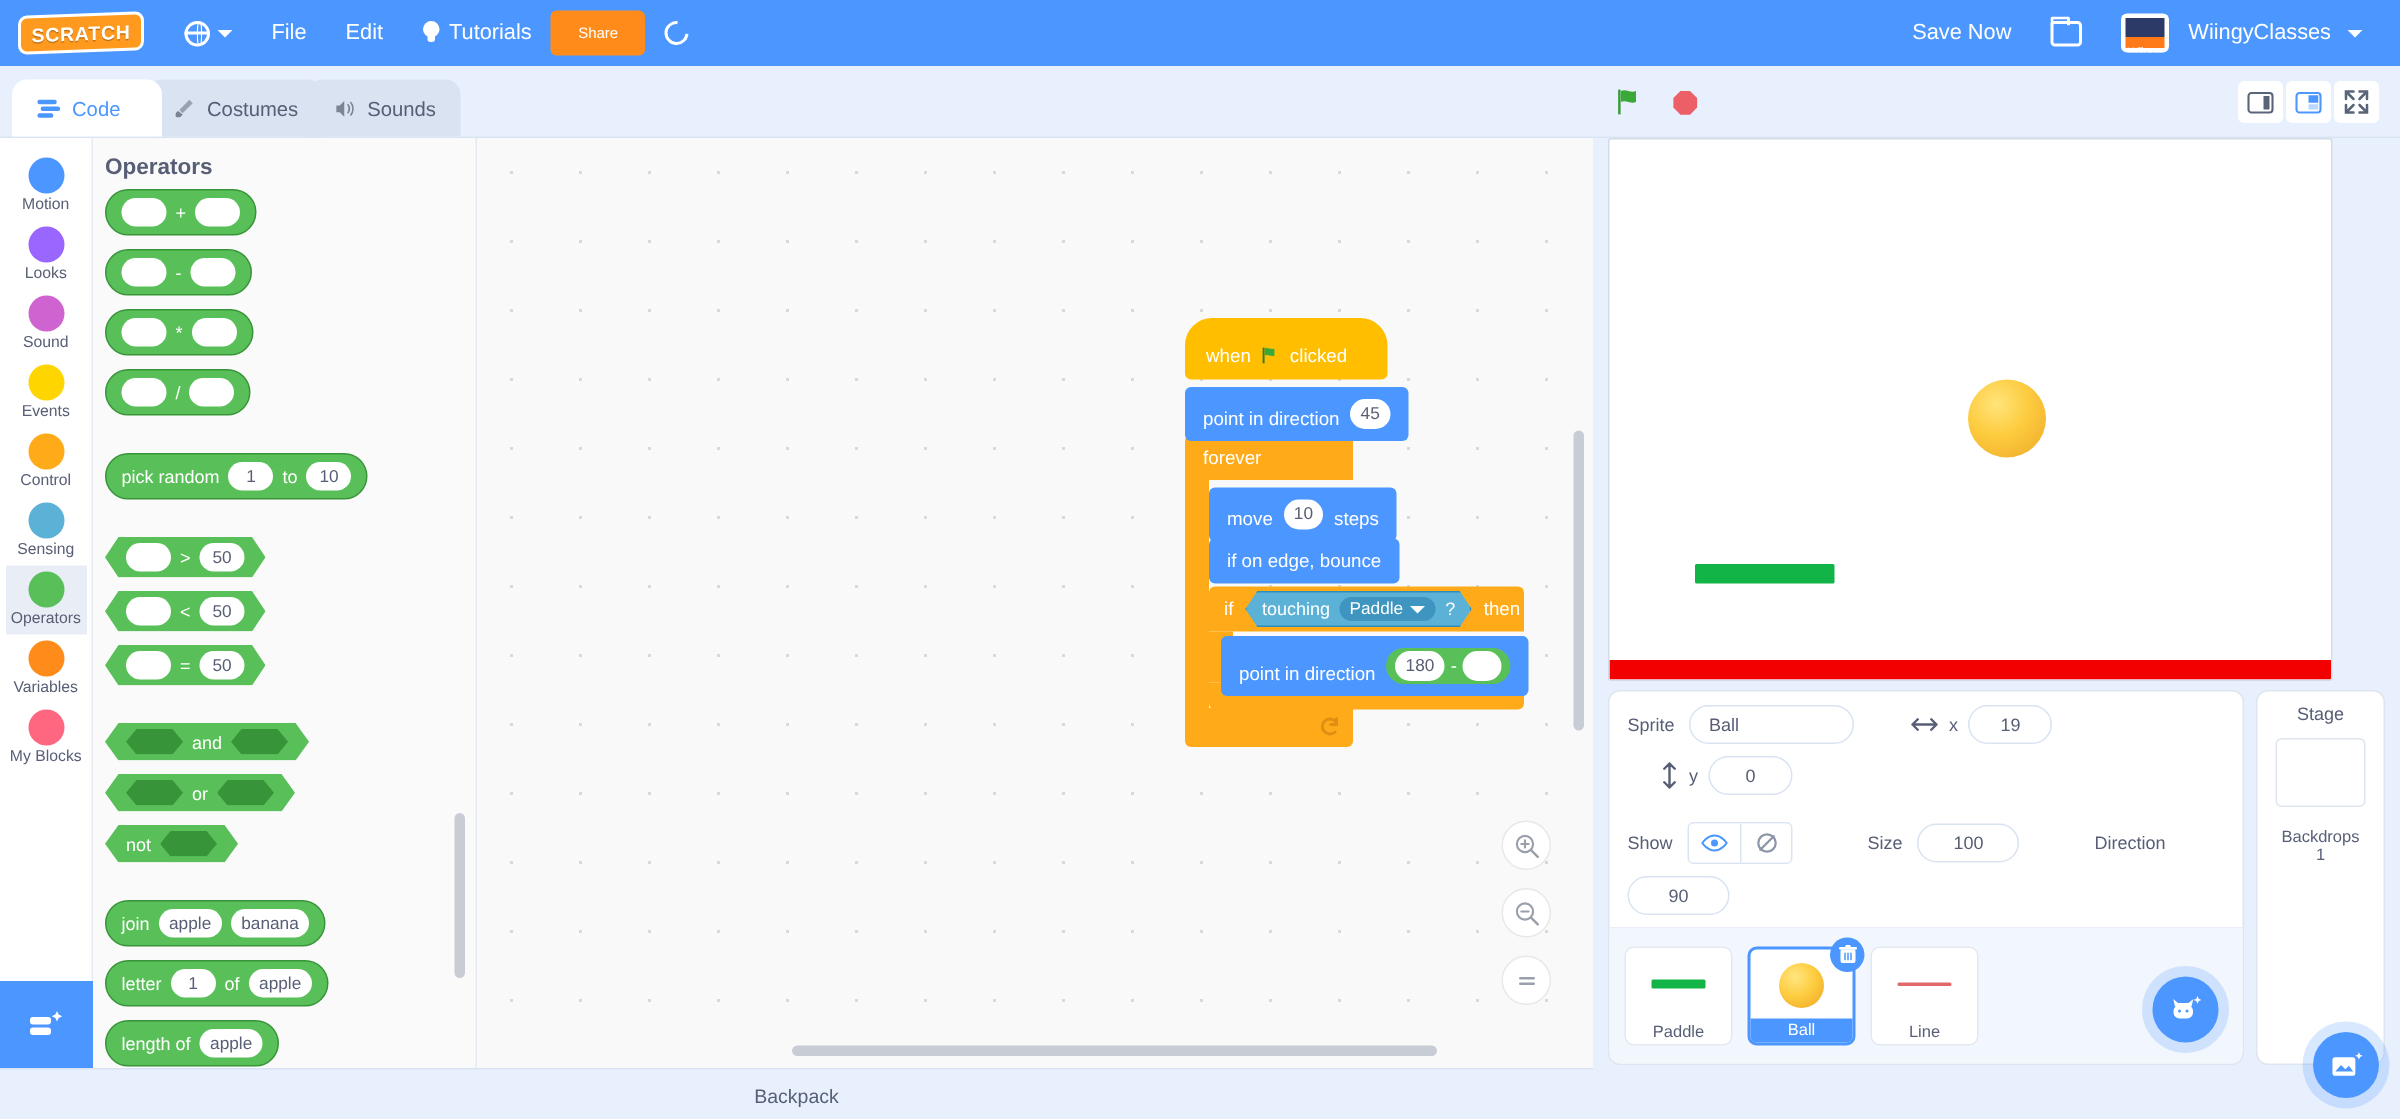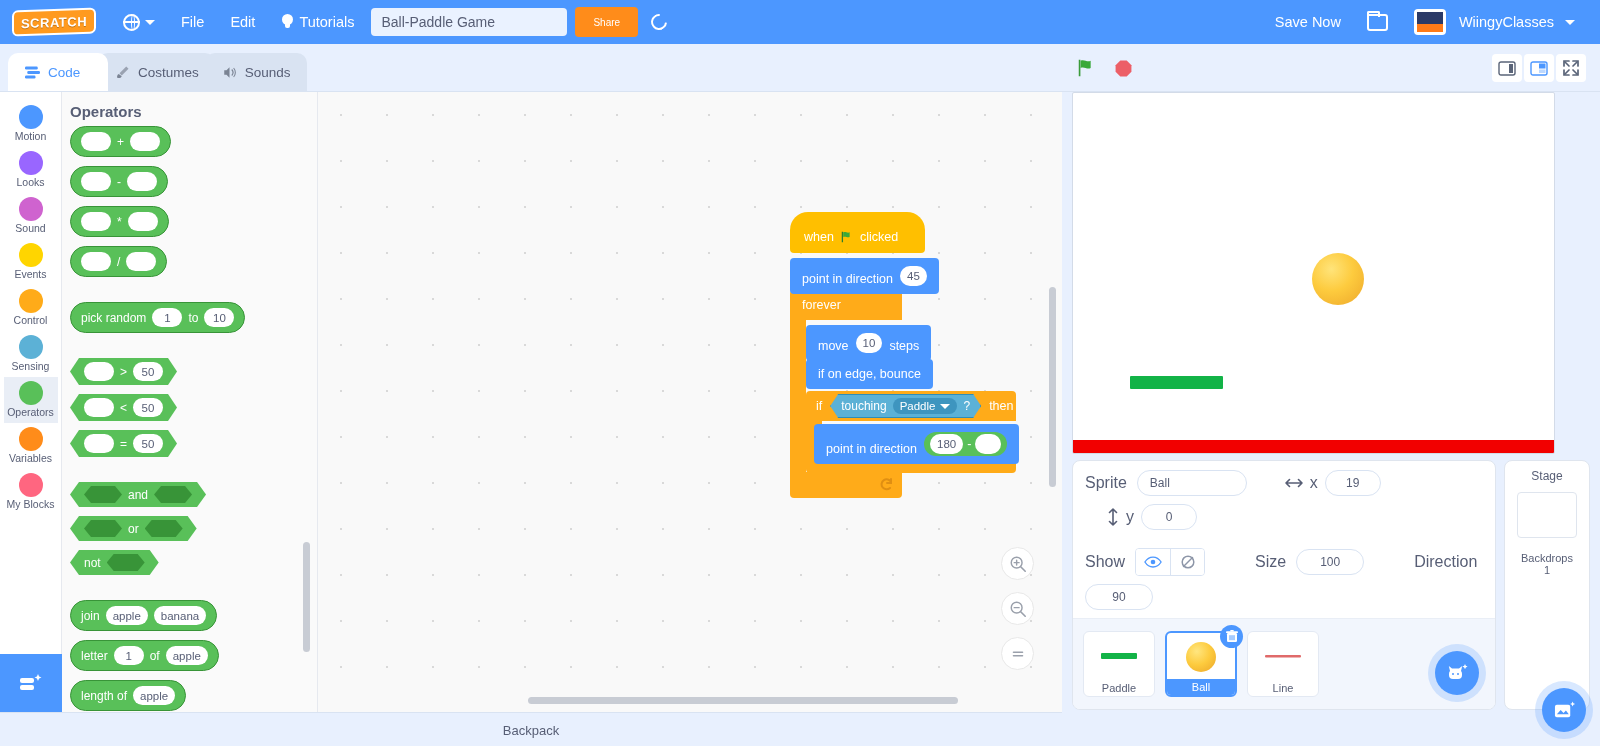--- a/index.html
+++ b/index.html
@@ -285,21 +285,21 @@
   #sprite-col {
     flex: 1; background: #fff; border-radius: 8px;
     border: 1px solid #dfe5ee; display: flex; flex-direction: column;
     overflow: hidden;
   }
   #sinfo {
     display: flex; flex-wrap: wrap; align-items: center;
     padding: 9px 12px 8px 12px; gap: 8px 10px;
     border-bottom: 1px solid #e9eef6;
   }
-  .sl { font-size: 16px; color: #575e75; }
+  .sl { font-size: 12px; color: #575e75; }
   .sfield {
     border: 1px solid #d9e3f2; border-radius: 16px; height: 26px;
     display: inline-flex; align-items: center; padding: 0 12px;
     font-size: 12px; color: #575e75; background: #fff;
   }
   .show-grp {
     display: inline-flex; border: 1px solid #d9e3f2; border-radius: 4px; overflow: hidden;
   }
   .show-b {
     width: 34px; height: 26px; display: flex; align-items: center;
@@ -369,21 +369,20 @@
   </div>
 
   <div class="mb-item">File</div>
   <div class="mb-item">Edit</div>
 
   <div class="mb-item">
     <span class="bulb"></span>
     <span>Tutorials</span>
   </div>
 
-  <input id="project-title" value="Ball-Paddle Game" style="">
 
   <button id="share-btn">Share</button>
 
   <div class="mb-item">
     <span class="revert-ic"></span>
   </div>
 
   <div class="mb-spacer"></div>
 
   <div class="mb-item">Save Now</div>

